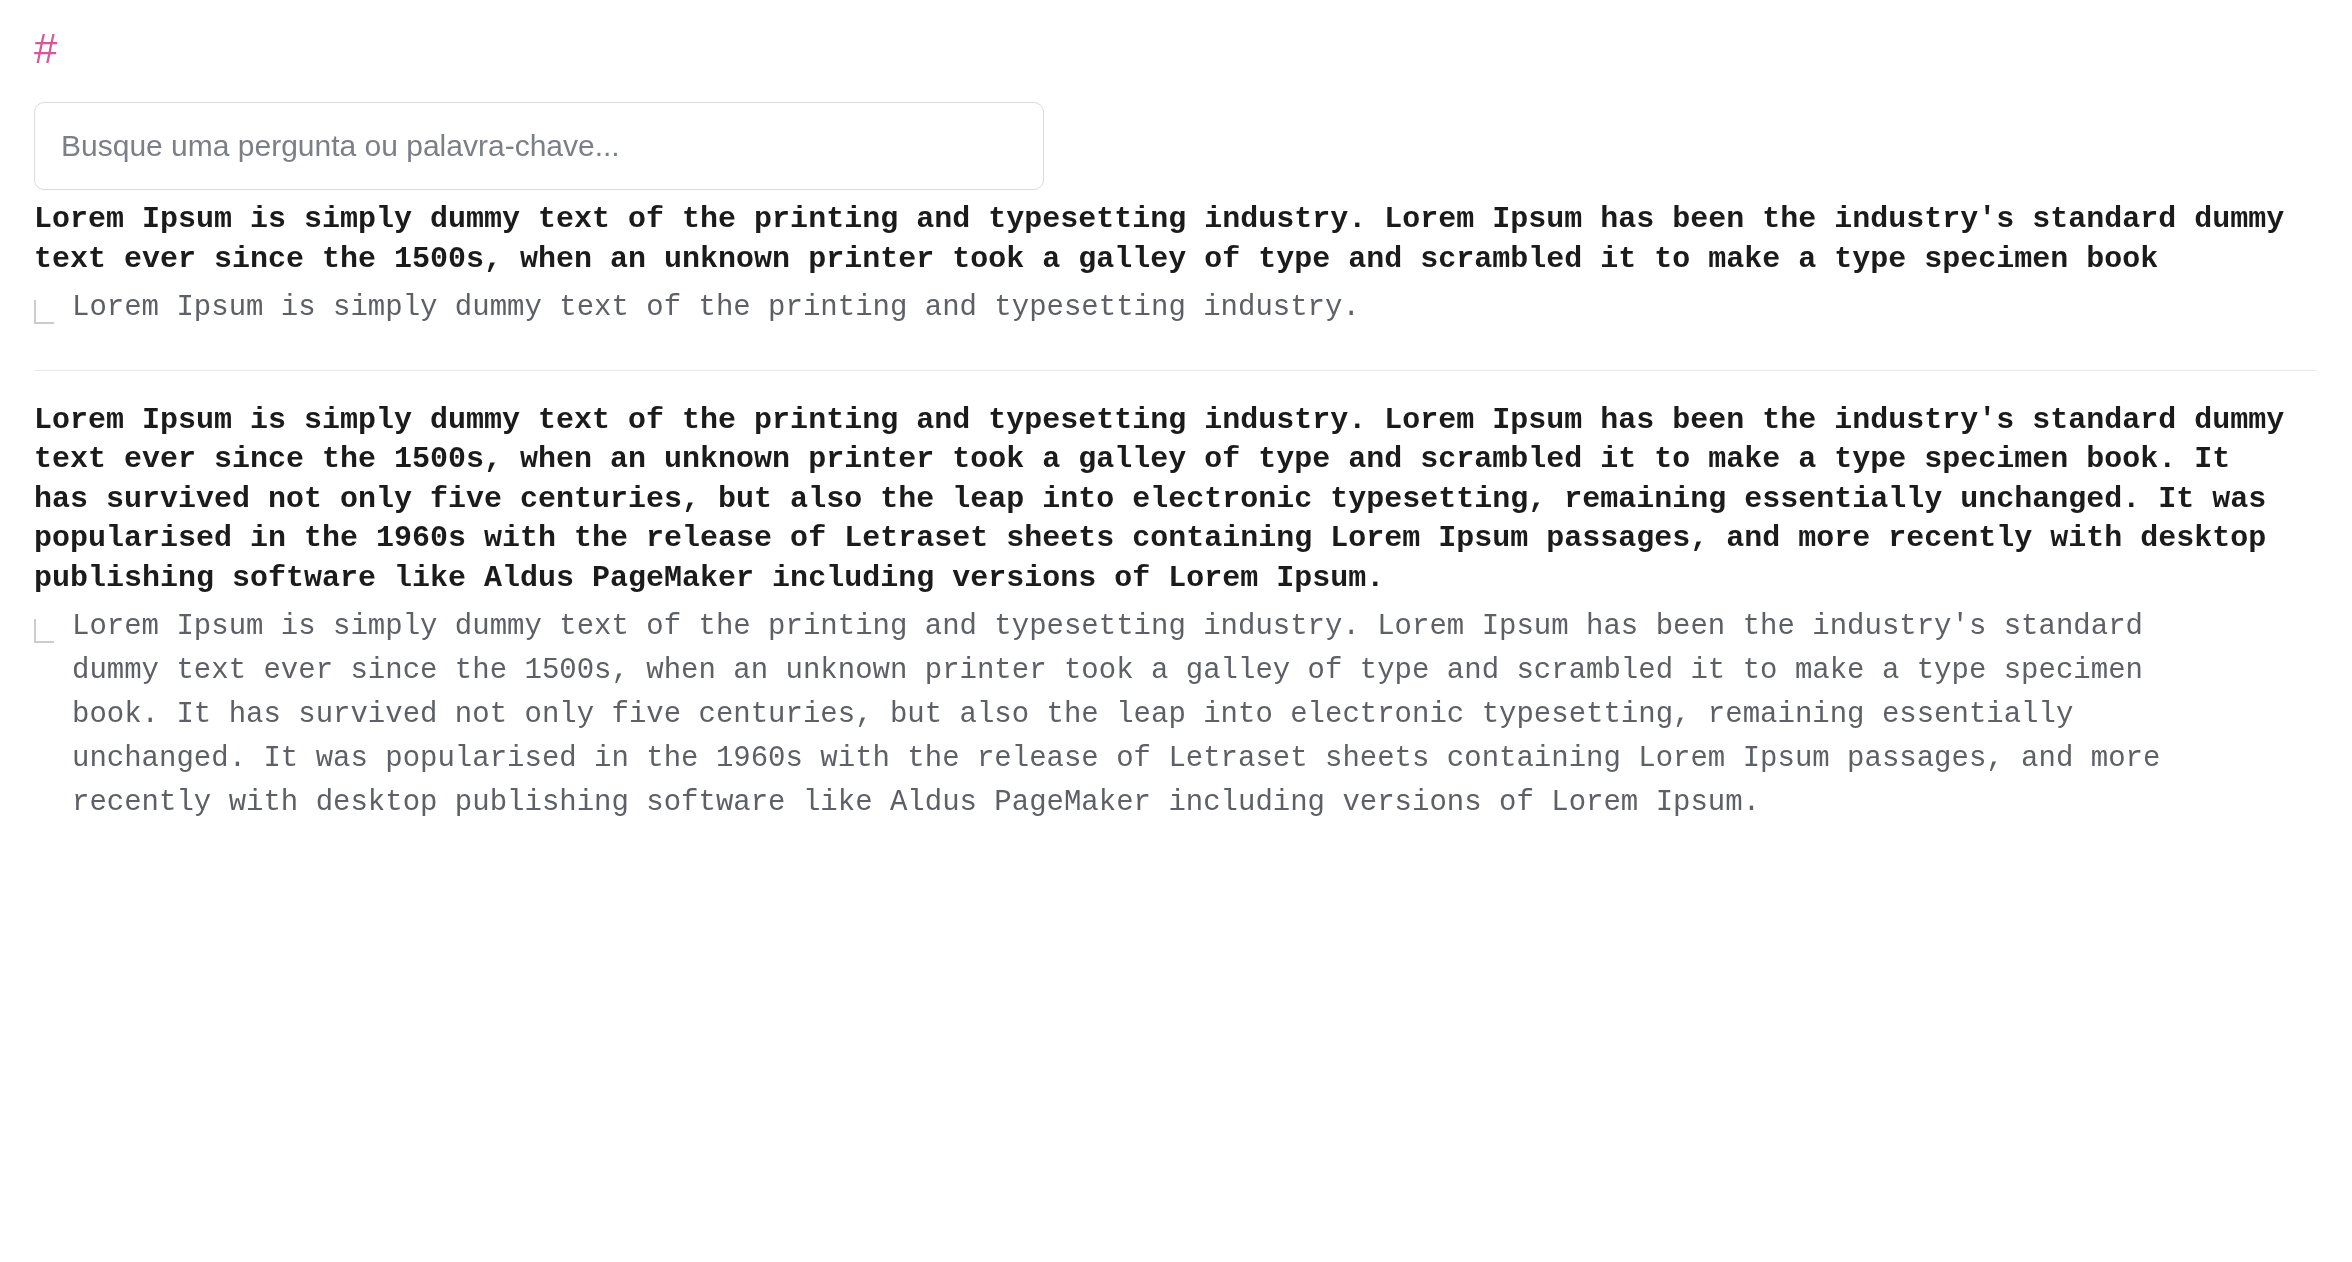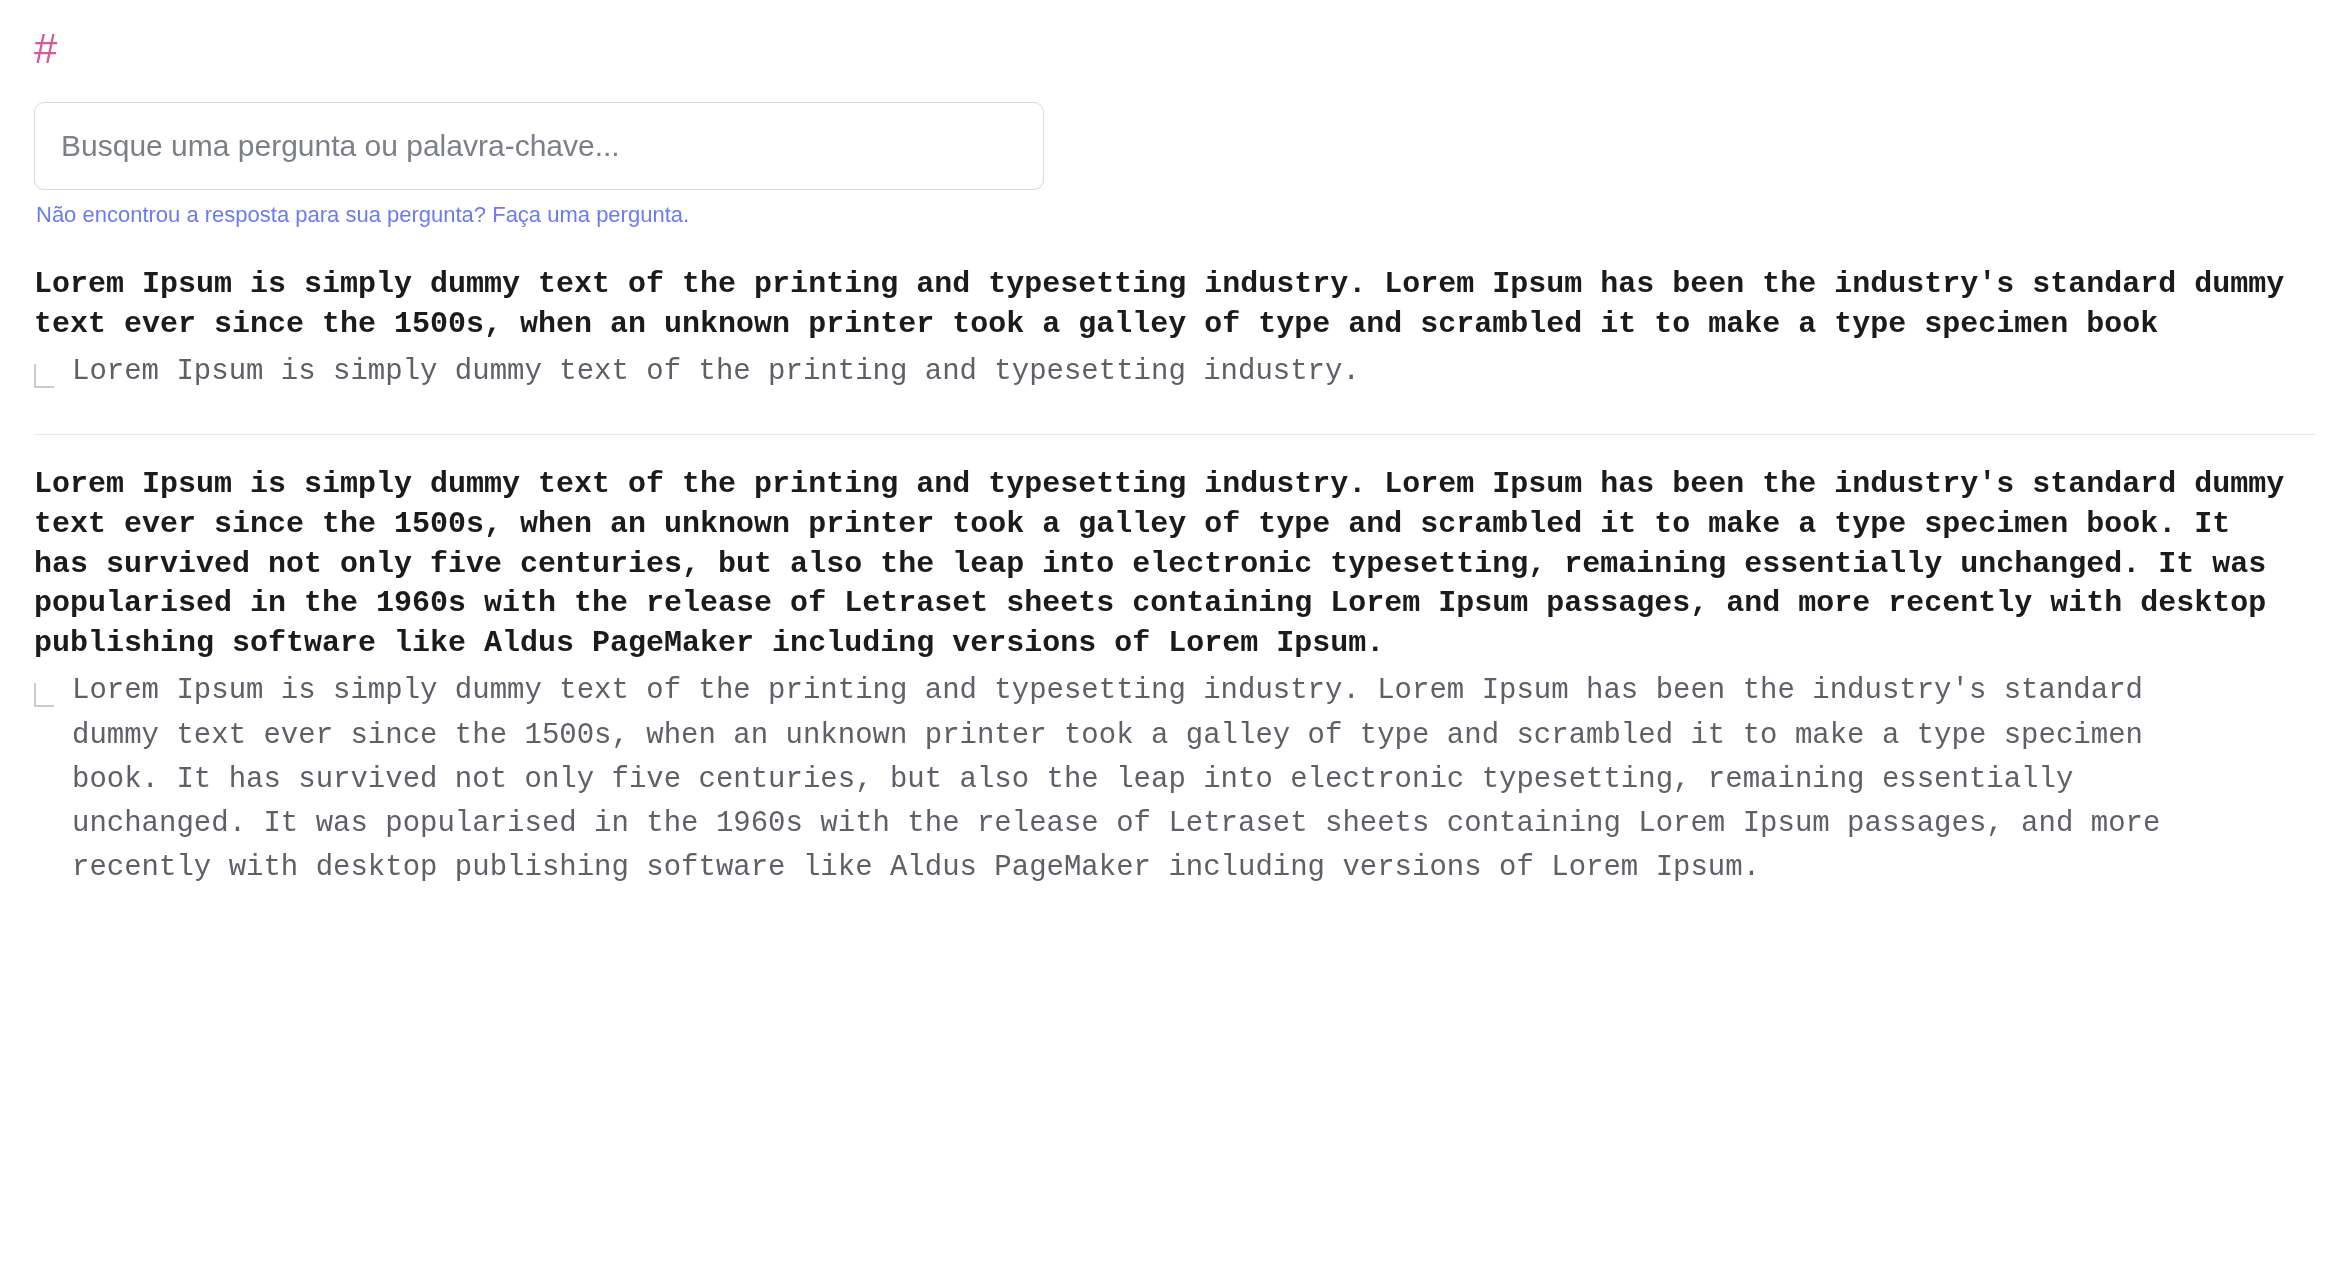--- a/index.html
+++ b/index.html
@@ -113,23 +113,20 @@
 <div class="page">
 
   <h1 class="page-title">
     <span class="hash-icon">#</span>
   </h1>
 
   <div class="search-wrap">
     <input class="search-input" type="text" placeholder="Busque uma pergunta ou palavra-chave..." style="">
   </div>
 
-  <p class="ask-line">
-    <span>Não encontrou a resposta para sua pergunta? Faça uma pergunta.</span>
-  </p>
 
   <div class="faq-item">
     <p class="faq-question">Lorem Ipsum is simply dummy text of the printing and typesetting industry. Lorem Ipsum has been the industry's standard dummy text ever since the 1500s, when an unknown printer took a galley of type and scrambled it to make a type specimen book</p>
     <div class="faq-answer-row">
       <span class="corner-icon"></span>
       <p class="faq-answer">Lorem Ipsum is simply dummy text of the printing and typesetting industry.</p>
     </div>
   </div>
 
   <hr class="divider">

